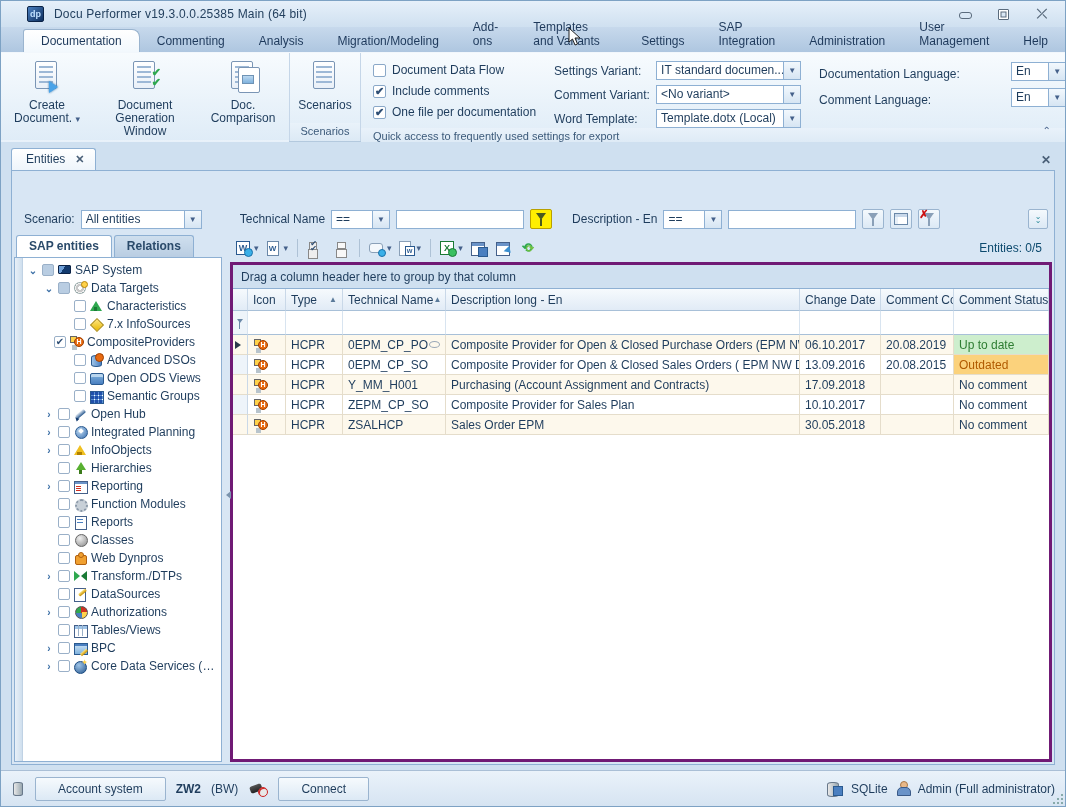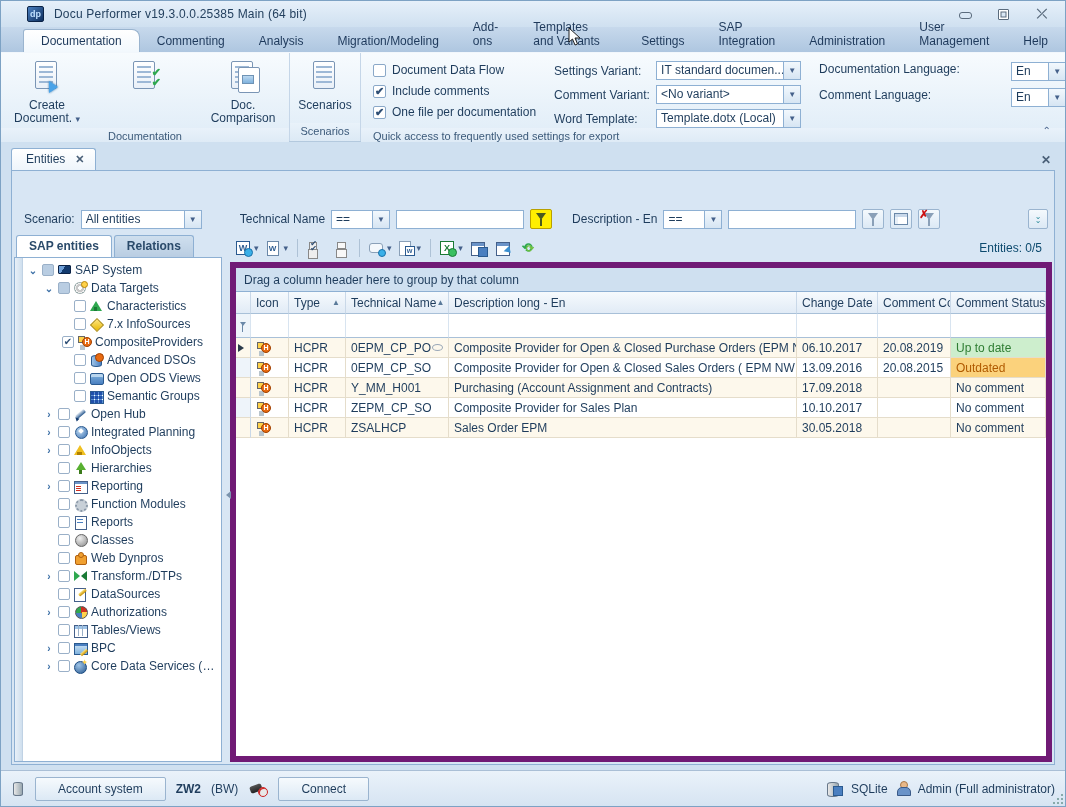--- a/index.html
+++ b/index.html
@@ -61,21 +61,21 @@
   .cbx.checked::before { content:"✔"; }
   .sel-col { display:flex; flex-direction:column; gap:5px; }
   .sel-row { display:flex; align-items:center; }
   .sel-row .lbl { width:102px; white-space:nowrap; }
   .combo { display:flex; height:19px; }
   .combo .val { width:128px; background:#fff; border:1px solid #8eb0d3; padding:1px 4px; line-height:15px;
     white-space:nowrap; overflow:hidden; }
   .combo .btn { width:17px; background:linear-gradient(#f2f8fd,#d6e5f3); border:1px solid #8eb0d3; border-left:none;
     color:#44608a; font-size:8px; text-align:center; line-height:17px; }
   .lang-col { display:flex; flex-direction:column; gap:7px; padding-top:1px; }
-  .lang-row { display:flex; align-items:flex-start;gap:40px; }
+  .lang-row { display:flex; align-items:flex-end;gap:40px; }
   .lang-row .lbl { width:152px; white-space:nowrap; }
   .lang-row .combo .val { width:38px; }
   .ribbon-chevron { position:absolute; right:14px; top:124px; color:#44608a; font-size:10px; }
   
   .workspace { flex:1; background:#cfe0f0; padding:4px 10px 5px; display:flex; flex-direction:column; min-height:0; }
   .doctab-strip { height:24px; flex:0 0 24px; display:flex; align-items:flex-end; position:relative; }
   .doctab { background:linear-gradient(#ffffff,#eef5fb); border:1px solid #8eb0d3; border-bottom:none;
     border-radius:3px 3px 0 0; padding:3px 10px 4px 14px; display:flex; align-items:center; gap:10px; }
   .doctab .x { color:#4a6078; font-weight:bold; font-size:11px; }
   .strip-close { position:absolute; right:4px; bottom:3px; color:#4a6078; font-weight:bold; font-size:12px; }
@@ -188,21 +188,21 @@
   .ico-excel::before { inset:0 2px 1px 0; background:#fff; border:1px solid #1a7a35; content:"X"; color:#1a7a35; font-weight:bold; font-size:9px; line-height:13px; text-align:center; }
   .ico-excel::after { right:-1px; bottom:-1px; width:7px; height:7px; background:#3ac060; border-radius:50%; border:1px solid #1a7a35; }
   .ico-gridsave::before { left:0; top:1px; width:12px; height:12px; border:1px solid #44608a; background:#fff; box-shadow:inset 0 3px 0 #6a93c8; }
   .ico-gridsave::after { right:-1px; bottom:-1px; width:8px; height:8px; background:#4a7fc0; border:1px solid #2a5a90; }
   .ico-gridexp::before { left:0; top:1px; width:12px; height:12px; border:1px solid #44608a; background:#fff; box-shadow:inset 0 3px 0 #6a93c8; }
   .ico-gridexp::after { right:-2px; bottom:-1px; border:4px solid transparent; border-top:6px solid #3a8fd0; transform:rotate(-45deg); }
   .ico-refresh::before { left:1px; top:0; content:"⟲"; color:#2fa84f; font-size:13px; font-weight:bold; line-height:14px; }
   .ico-refresh::after { left:5px; top:2px; content:"⟳"; color:#70c040; font-size:10px; font-weight:bold; }
   .tb-count { margin-left:auto; padding-right:6px; color:#0c4a6e; }
   
-  .grid { flex:1; border:6px solid #701a75; background:#fff; display:flex; flex-direction:column; min-height:0; }
+  .grid { flex:1; border:3px solid #701a75; background:#fff; display:flex; flex-direction:column; min-height:0; }
   .groupby { height:24px; flex:0 0 24px; background:#cfe0f0; border-bottom:1px solid #8eb0d3;
     display:flex; align-items:center; padding-left:8px; color:#1e3c5c; }
   .gh-row,.gf-row,.g-row { display:flex; }
   .gcell { border-right:1px solid #c9d8e8; padding:0 5px; display:flex; align-items:center; overflow:hidden; white-space:nowrap; }
   .gh-row { height:22px; flex:0 0 22px; }
   .gh-row .gcell { background:linear-gradient(#f6fafd,#e1ebf6); border-bottom:1px solid #a8c0d8; color:#1e3c5c; }
   .sort-arrow { margin-left:auto; font-size:8px; color:#5a7a9a; }
   .gf-row { height:24px; flex:0 0 24px; }
   .gf-row .gcell { background:#fff; border-bottom:1px solid #a8c0d8; border-right:1px solid #d8e4f0; }
   .gf-row .c-ind { background:#eef4fa; }
@@ -291,20 +291,21 @@
             <div class="arrow"></div>
           </div>
         <div class="cap"><span>Create Document.</span> <span class="dd-arrow">▾</span></div>
       </div>
       <div class="bigbtn" style="width:104px">
         <div class="doc-ico">
             <div class="sheet"></div>
             <div class="lines"></div>
             <div class="checks">✔<br>✔</div>
           </div>
+        <div class="cap">Document Generation Window</div>
       </div>
       <div class="bigbtn">
         <div class="doc-ico dual">
             <div class="sheet"></div>
             <div class="lines"></div>
             <div class="sheet2"></div>
             <div class="img"></div>
           </div>
         <div class="cap">Doc. Comparison</div>
       </div>
@@ -460,21 +461,21 @@
                 <span class="tcb unchecked"></span>
                 <span class="ti ti-tri-green"></span>
                 <span class="tlabel">Characteristics</span>
               </div>
               <div class="trow" style="padding-left: 36px;">
                 <span class="texp"></span>
                 <span class="tcb unchecked"></span>
                 <span class="ti ti-diamond"></span>
                 <span class="tlabel">7.x InfoSources</span>
               </div>
-              <div class="trow" style="padding-left: 24px;">
+              <div class="trow" style="padding-left: 16px;">
                 <span class="texp"></span>
                 <span class="tcb checked"></span>
                 <span class="ti ti-hcpr"></span>
                 <span class="tlabel">CompositeProviders</span>
               </div>
               <div class="trow" style="padding-left: 36px;">
                 <span class="texp"></span>
                 <span class="tcb unchecked"></span>
                 <span class="ti ti-adso"></span>
                 <span class="tlabel">Advanced DSOs</span>

